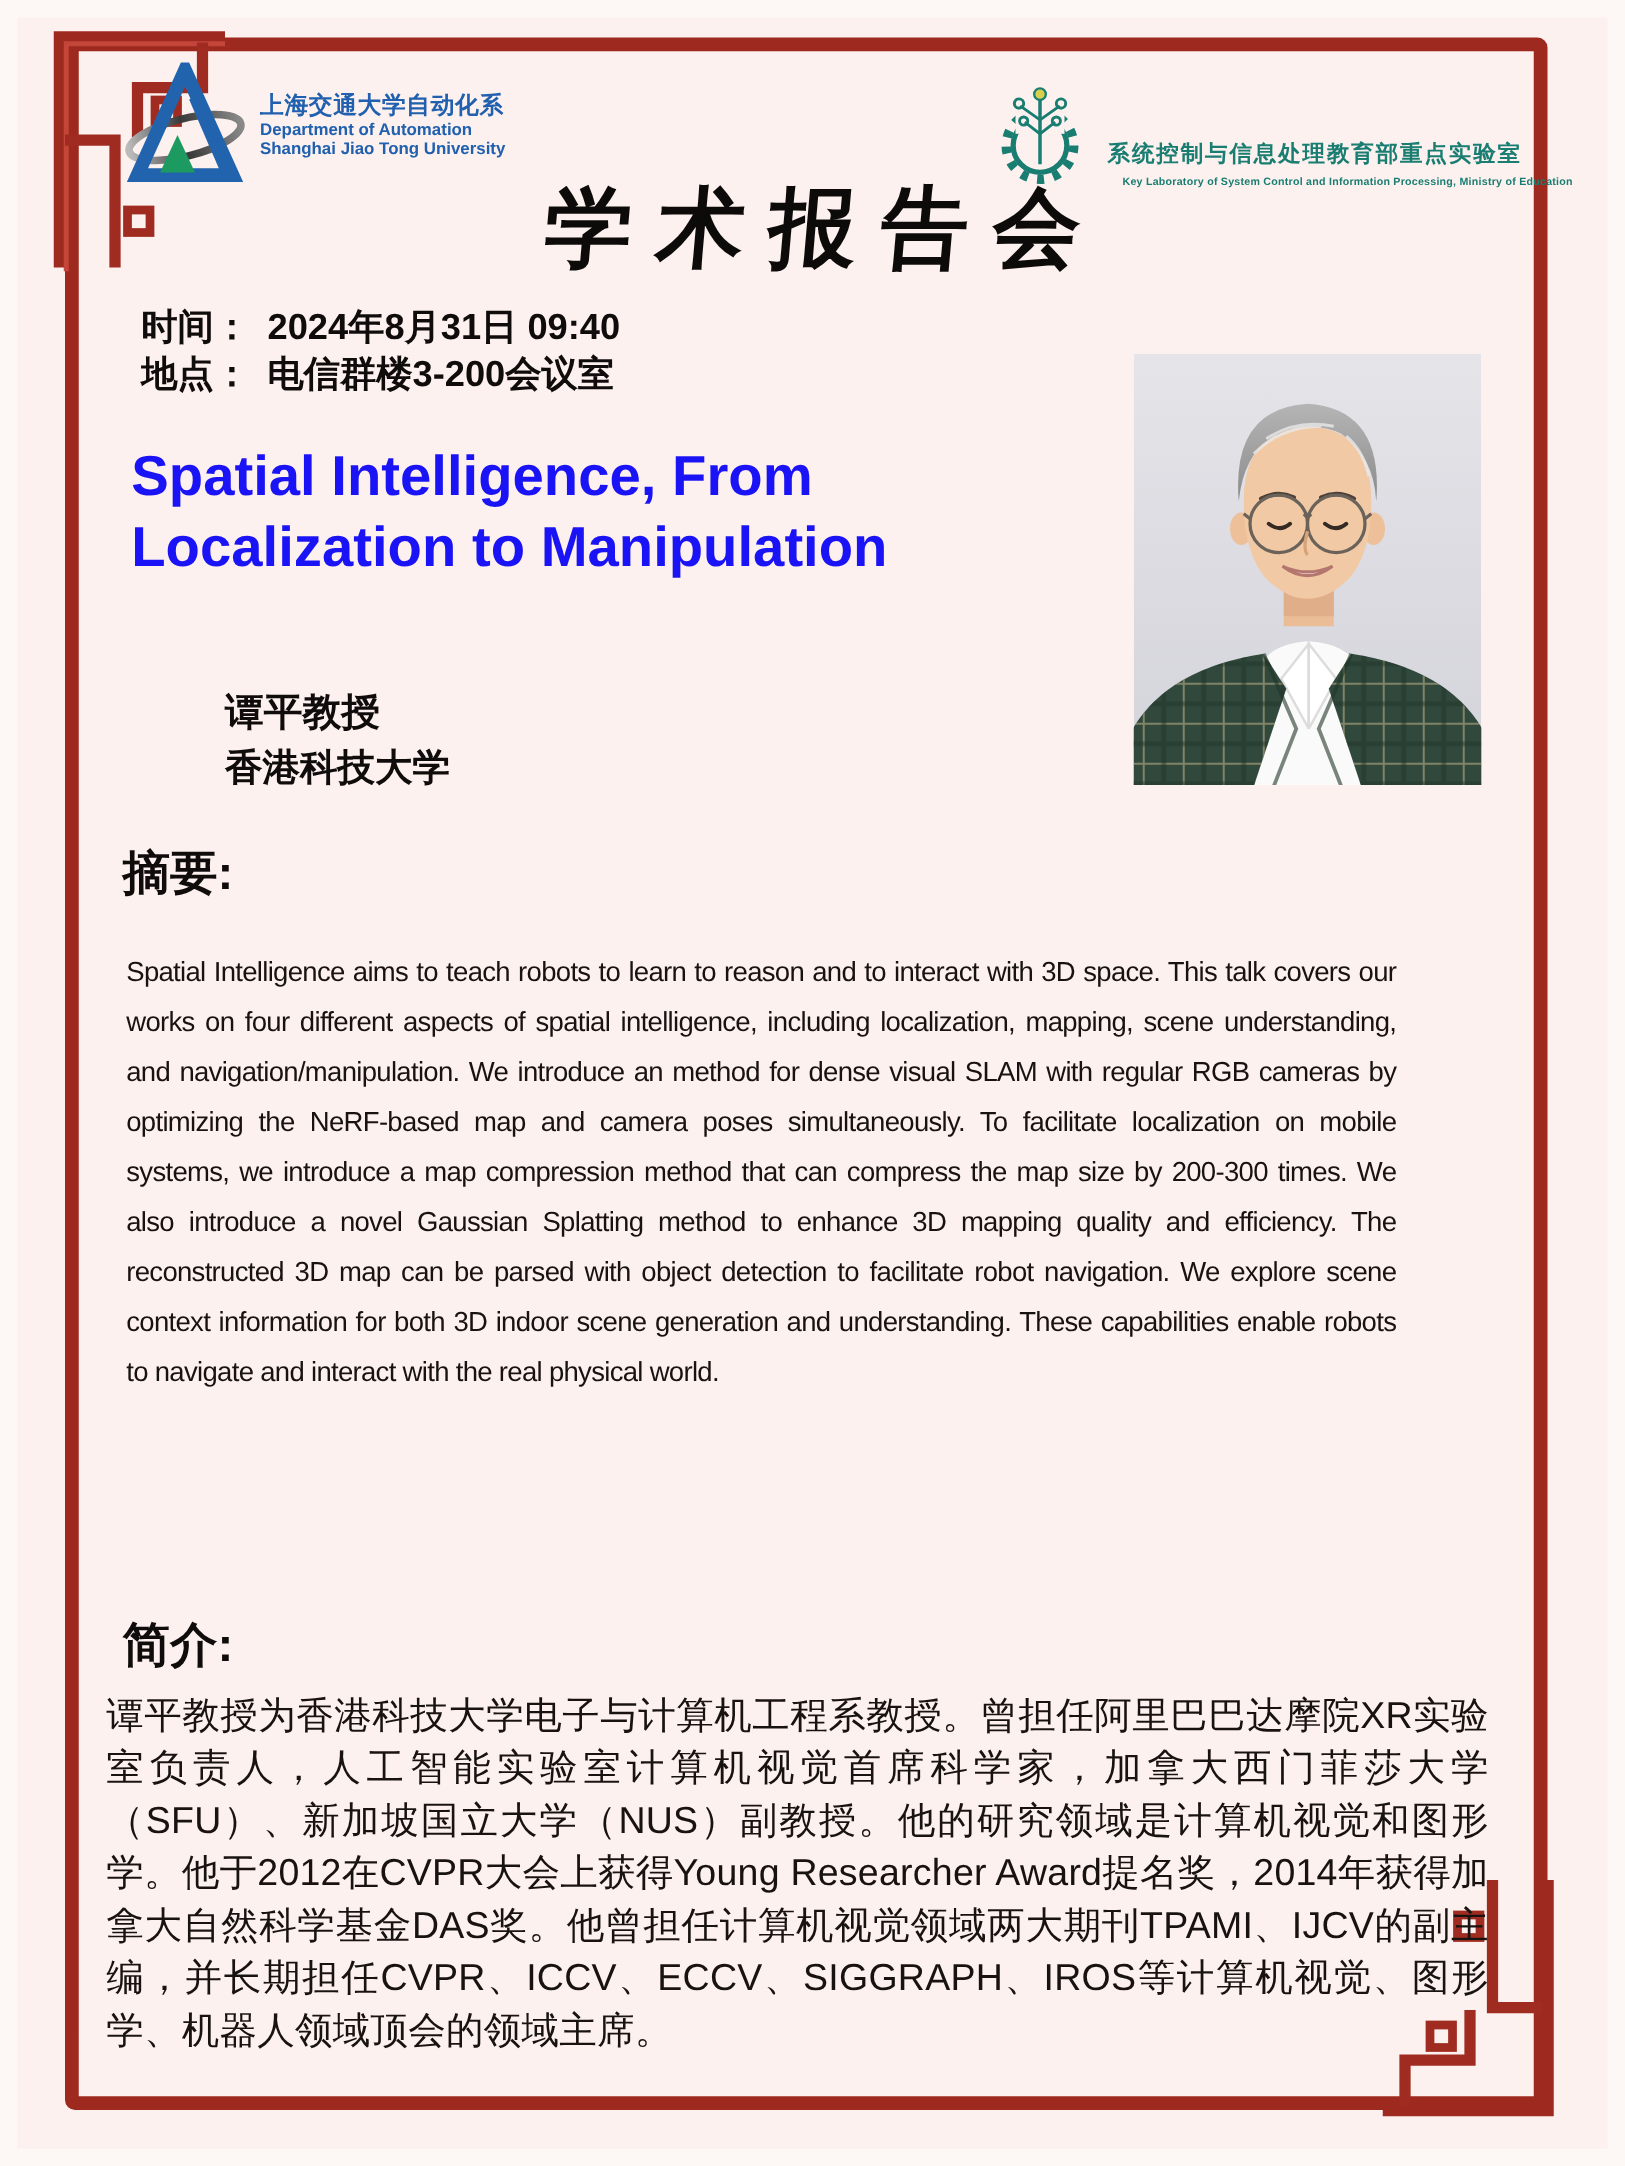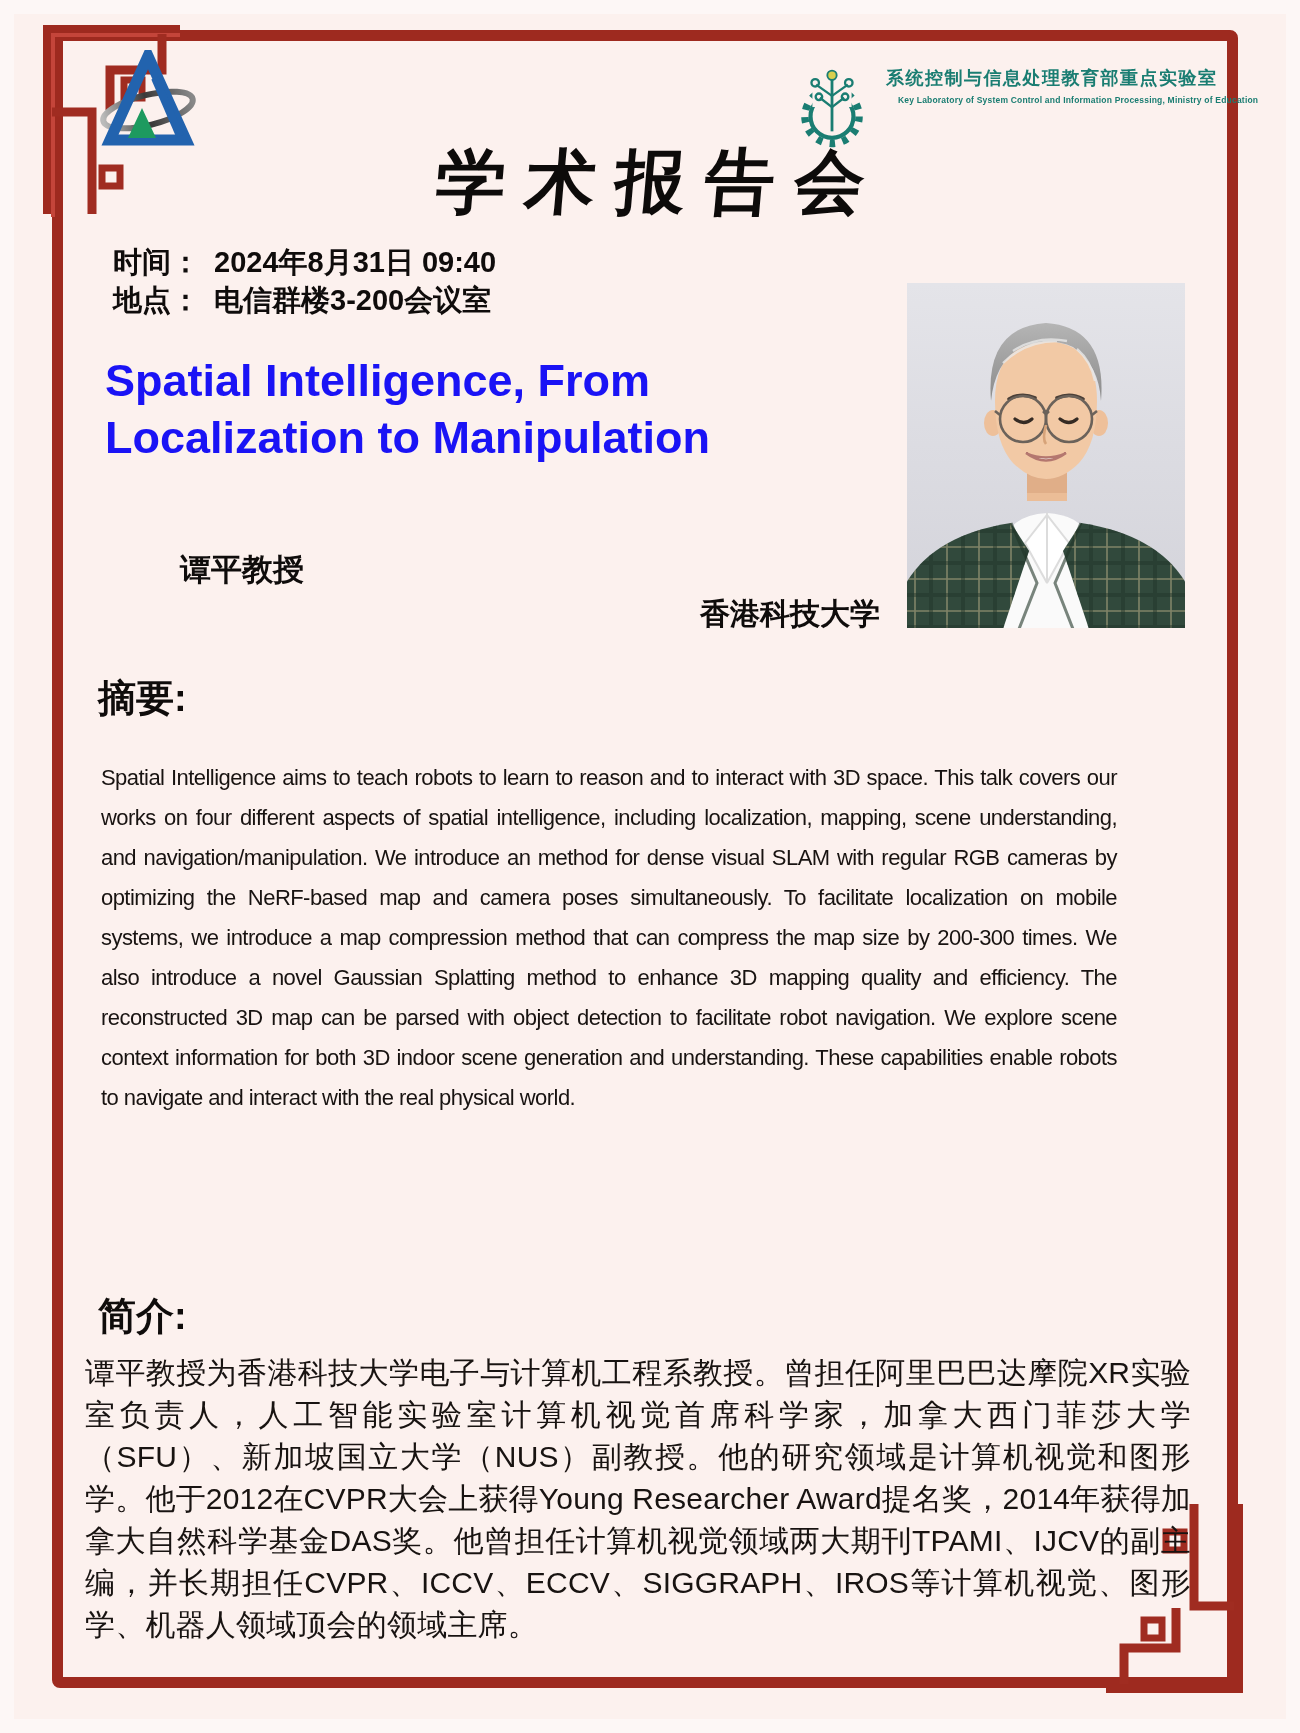--- a/index.html
+++ b/index.html
@@ -8,34 +8,34 @@
   .abs{position:absolute;}
   
   .poster::after{content:"";position:absolute;inset:0;box-shadow:inset 0 0 0 14px rgba(255,255,255,.45);pointer-events:none;}
   .frame{left:52px;top:30px;width:1164px;height:1636px;border:11px solid #9e2a1f;border-radius:8px;}
   .fret{pointer-events:none;}
   
   .sjtu{left:98px;top:50px;display:flex;align-items:center;gap:10px;}
   .sjtu-text{line-height:1.12;}
   .sjtu-cn{font-size:19px;font-weight:bold;color:#2060ae;letter-spacing:.5px;}
   .sjtu-en{font-size:13.5px;font-weight:bold;color:#2060ae;}
-  .lab{left:790px;top:66px;display:flex;align-items:flex-start;gap:12px;}
+  .lab{left:790px;top:66px;display:flex;align-items:flex-end;gap:12px;}
   .lab-cn{font-size:18px;font-weight:bold;color:#1a7d72;letter-spacing:1.5px;}
   .lab-en{font-size:8.5px;font-weight:bold;color:#1a7d72;margin-top:5px;letter-spacing:.2px;padding-left:12px;}
   
   .banner{left:300px;top:136px;width:720px;text-align:center;font-size:70px;font-weight:900;
           letter-spacing:.28em;transform:skewX(-5deg);font-family:"DejaVu Serif",serif;color:#0d0b0a;margin:0;}
   
   .meta{left:113px;top:243px;font-size:29px;font-weight:bold;line-height:38px;color:#0f0c0b;}
   .meta .lbl{margin-right:14px;}
   
   .talk-title{left:105px;top:352px;width:700px;text-align:left;font-size:45px;line-height:57px;
               font-weight:bold;color:#1a13f5;margin:0;}
   .speaker{left:180px;top:549px;width:700px;font-size:31px;font-weight:bold;color:#0f0c0b;}
-  .affil{left:180px;top:594px;width:700px;text-align:right;font-size:30px;font-weight:bold;color:#0f0c0b;}
+  .affil{left:180px;top:594px;width:700px;text-align:left;font-size:30px;font-weight:bold;color:#0f0c0b;}
   .portrait{left:907px;top:283px;width:278px;height:345px;}
   
   .sec-h{font-size:38px;font-weight:900;color:#0f0c0b;margin:13px;}
   .abstract-h{left:85px;top:660px;}
   .abstract-b{left:85px;top:742px;width:1016px;font-size:22px;line-height:40px;letter-spacing:-.55px;
               text-align:justify;color:#181311;margin:16px;}
   .bio-h{left:85px;top:1278px;}
   .bio-b{left:85px;top:1352px;width:1106px;font-size:30px;line-height:42px;text-align:justify;
          color:#181311;margin:0;letter-spacing:.2px;}
 </style>
@@ -70,20 +70,25 @@
           <stop offset="0" stop-color="#bbbbbb"></stop>
             <stop offset=".5" stop-color="#3a3a3a"></stop>
             <stop offset="1" stop-color="#888888"></stop>
         </linearGradient>
       </defs>
       <ellipse cx="50" cy="60" rx="46" ry="15" fill="none" stroke="url(#swg)" stroke-width="6" transform="rotate(-14 50 60)"></ellipse>
       <path d="M50 6 L12 90 L88 90 Z" fill="none" stroke="#2263ae" stroke-width="11"></path>
       <path d="M57 28 L82 86" stroke="#2263ae" stroke-width="8"></path>
       <path d="M44 58 L30 88 L58 88 Z" fill="#1d9a5f"></path>
     </svg>
+    <div class="sjtu-text">
+      <div class="sjtu-cn">上海交通大学自动化系</div>
+      <div class="sjtu-en">Department of Automation</div>
+      <div class="sjtu-en">Shanghai Jiao Tong University</div>
+    </div>
   </div>
 
   <div class="abs lab">
     <svg width="84" height="84" viewBox="0 0 90 90">
       <circle cx="45" cy="54" r="23" fill="none" stroke="#1a7d72" stroke-width="4.5"></circle>
       <circle cx="45" cy="54" r="29" fill="none" stroke="#1a7d72" stroke-width="8" stroke-dasharray="6 8"></circle>
       <rect x="24" y="18" width="42" height="26" fill="#fcf1ee"></rect>
       <path d="M45 70 V12" stroke="#1a7d72" stroke-width="3"></path>
       <path d="M45 32 L28 20 M45 32 L62 20 M45 44 L32 34 M45 44 L58 34" stroke="#1a7d72" stroke-width="2.5" fill="none"></path>
       <circle cx="45" cy="10" r="5" fill="#d8cf4e" stroke="#1a7d72" stroke-width="2"></circle>

